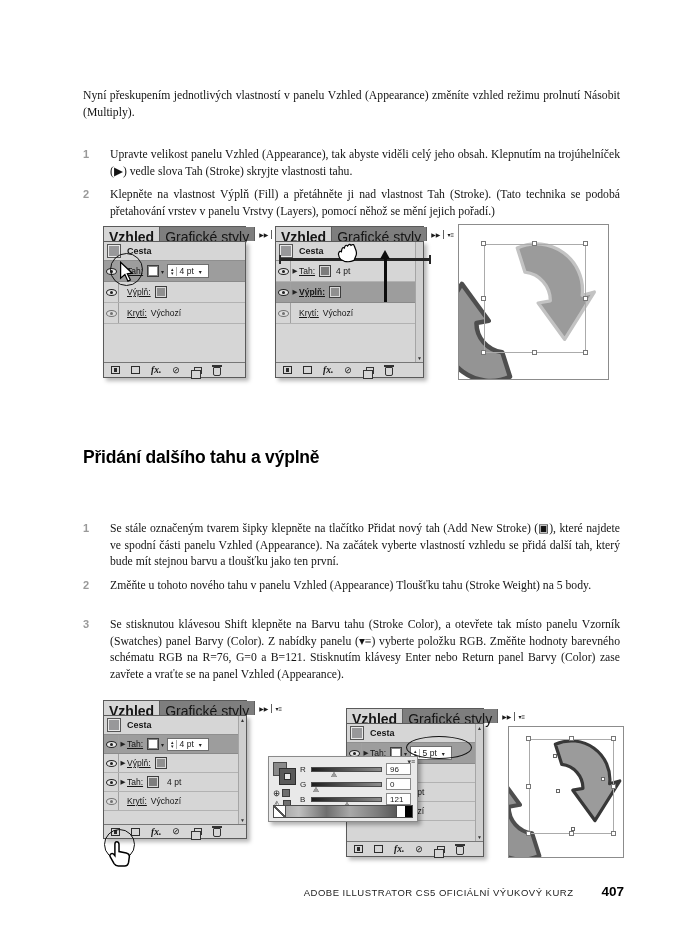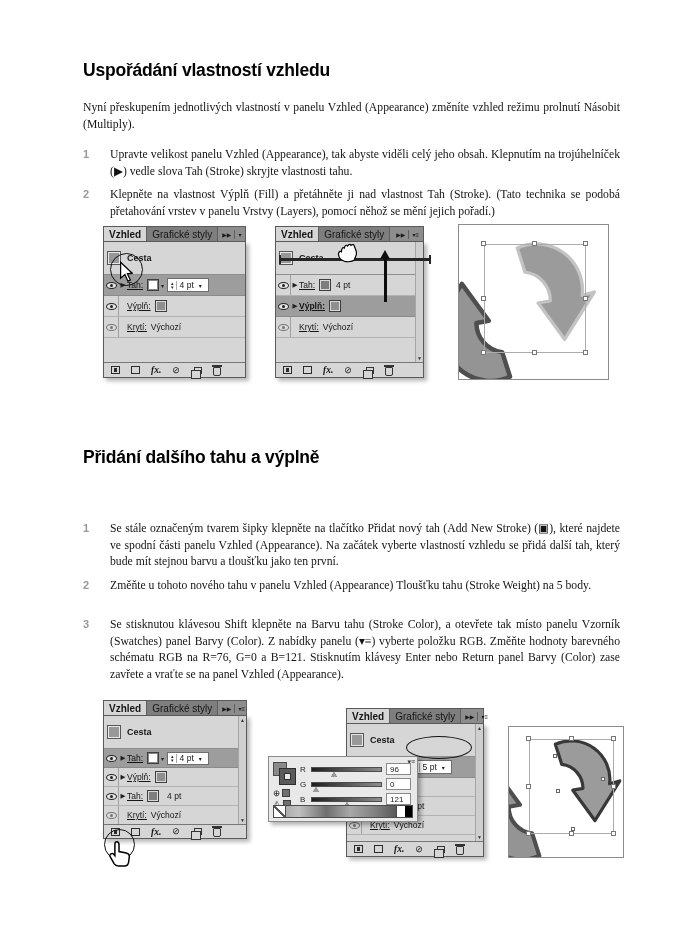--- a/index.html
+++ b/index.html
@@ -19,28 +19,28 @@
   .footer { position:absolute; top:884px; right:76px; display:flex; align-items:baseline; gap:28px;
             font-family:"Liberation Sans", sans-serif; }
   .footer .btitle { font-size:9.5px; letter-spacing:0.5px; color:#222; }
   .footer .pnum { font-size:13.5px; font-weight:bold; color:#000; }
 
   
   .ai-panel { position:absolute; font-family:"Liberation Sans", sans-serif; font-size:8.5px; color:#151515; }
   .tabbar { display:flex; align-items:stretch; height:15px; background:#8d8d8d;
             border:1px solid #5a5a5a; border-bottom:none; }
   .tab { padding:2px 5px 0; background:#7e7e7e; border-right:1px solid #5f5f5f;
-         white-space:nowrap; font-size:10px; }
+         white-space:nowrap; font-size:14px; }
   .tab.active { background:#d6d6d6; font-weight:bold; }
   .tab-icons { margin-left:auto; display:flex; align-items:center; gap:3px; padding:0 4px;
                font-size:6px; color:#1b1b1b; }
   .tab-sep { width:1px; height:9px; background:#5f5f5f; }
   .panel-body { position:relative; background:#d6d6d6; border:1px solid #5a5a5a;
                 box-shadow:3px 3px 4px rgba(0,0,0,0.28); }
-  .path-row { display:flex; align-items:center; gap:6px; height:33px;
+  .path-row { display:flex; align-items:center; gap:6px; height:19px;
               border-bottom:1px solid #8f8f8f; padding:0 3px; }
   .thumb { width:14px; height:14px; background:#98989a; border:1px solid #555;
            box-shadow:inset 0 0 0 1px #e8e8e8; }
   .path-label { font-weight:bold; font-size:9px; }
   .prow { display:flex; align-items:center; height:21px; border-bottom:1px solid #b2b2b2;
           position:relative; }
   .prow.short { height:19px; }
   .prow.sel { background:#9d9d9d; border-bottom:1px solid #8a8a8a; }
   .eye-cell { width:15px; align-self:stretch; border-right:1px solid #a0a0a0;
               display:flex; align-items:center; justify-content:center; flex:none; }
@@ -121,22 +121,21 @@
   .up-arrow { position:absolute; width:2.5px; background:#0d0d0d; z-index:9; }
   .up-arrow::before { content:''; position:absolute; top:-8px; left:-4.5px; width:0; height:0;
                       border-left:5.5px solid transparent; border-right:5.5px solid transparent;
                       border-bottom:9px solid #0d0d0d; }
 </style>
 </head>
 <body>
 
 <div class="page">
 
-  <div class="h1" style="top:60px;">Uspořádání vlastností vzhledu</div>
-  <div class="body-text" style="left:83px; top:100px; width:537px;">Nyní přeskupením jednotlivých vlastností v panelu Vzhled (Appearance) změníte vzhled režimu prolnutí Násobit (Multiply).</div>
+  <div class="body-text" style="left:83px; top:88px; width:537px;">Nyní přeskupením jednotlivých vlastností v panelu Vzhled (Appearance) změníte vzhled režimu prolnutí Násobit (Multiply).</div>
 
   <div class="step" style="top:147px;">
     <div class="step-num">1</div>
     <div class="step-text">Upravte velikost panelu Vzhled (Appearance), tak abyste viděli celý jeho obsah. Klepnutím na trojúhelníček (▶) vedle slova Tah (Stroke) skryjte vlastnosti tahu.</div>
   </div>
   <div class="step" style="top:187px;">
     <div class="step-num">2</div>
     <div class="step-text">Klepněte na vlastnost Výplň (Fill) a přetáhněte ji nad vlastnost Tah (Stroke). (Tato technika se podobá přetahování vrstev v panelu Vrstvy (Layers), pomocí něhož se mění jejich pořadí.)</div>
   </div>
 
@@ -512,14 +511,18 @@
     <div class="handle" style="left:102px; top:57px;"></div>
     <div class="handle" style="left:17px; top:104px;"></div>
     <div class="handle" style="left:60px; top:104px;"></div>
     <div class="handle" style="left:102px; top:104px;"></div>
     <div class="mini-handle" style="left:44px; top:27px;"></div>
     <div class="mini-handle" style="left:92px; top:50px;"></div>
     <div class="mini-handle" style="left:62px; top:100px;"></div>
     <div class="mini-handle" style="left:47px; top:62px;"></div>
   </div>
 
+  <div class="footer">
+    <span class="btitle">ADOBE ILLUSTRATOR CS5 OFICIÁLNÍ VÝUKOVÝ KURZ</span>
+    <span class="pnum">407</span>
+  </div>
 
 </div>
 
 </body></html>

